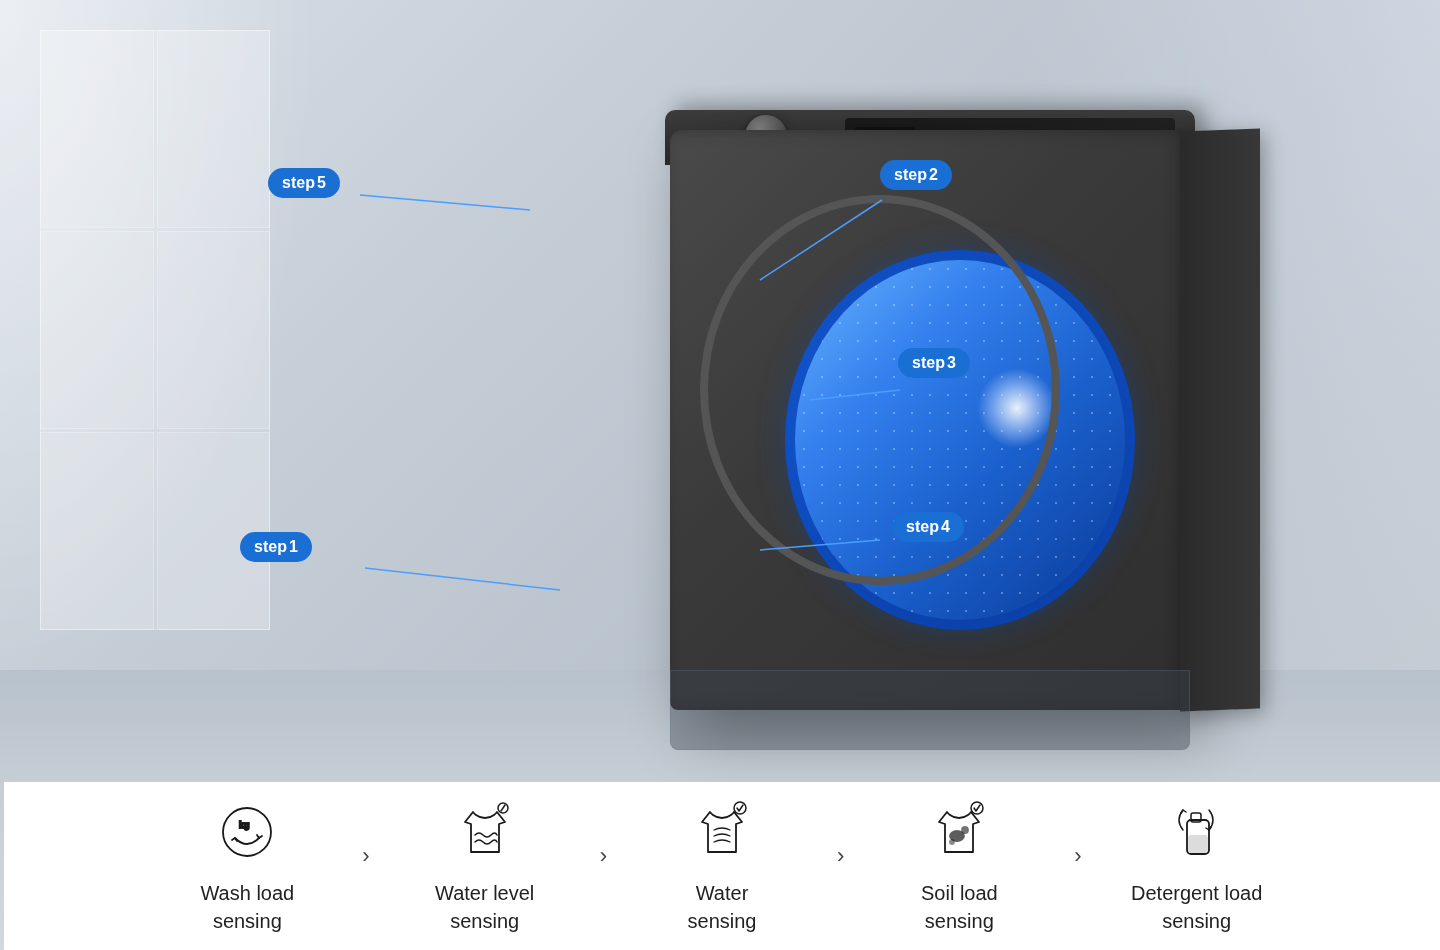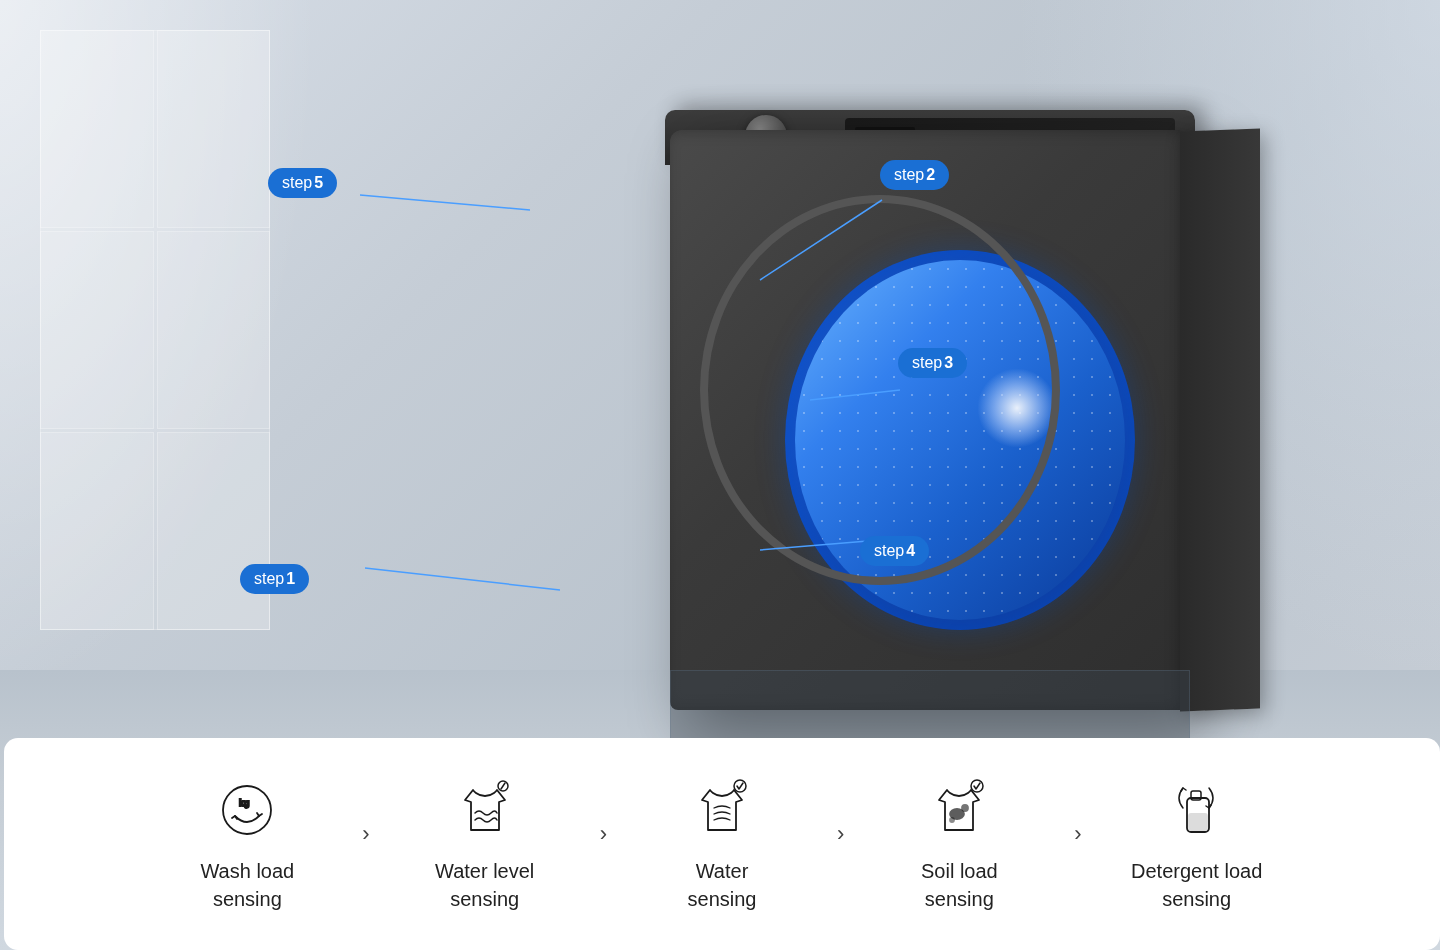--- a/index.html
+++ b/index.html
@@ -206,48 +206,47 @@
       color: white;
       padding: 6px 14px;
       border-radius: 20px;
       font-size: 16px;
       font-weight: 400;
       white-space: nowrap;
       z-index: 10;
     }
 
     .step-label .step-word {
-      font-weight: 400;
+      font-weight: 700;
       margin-right: 2px;
     }
 
     .step-label .step-num {
       font-weight: 700;
     }
 
     
     .connector-svg {
       position: absolute;
       top: 0; left: 0;
       width: 100%; height: 100%;
       pointer-events: none;
       z-index: 5;
     }
 
     
     .sensing-bar {
       position: absolute;
       bottom: 0; left: 4px; right: 0;
-      height: 212px;
+      height: 168px;
       background: #ffffff;
       display: flex;
       align-items: center;
       justify-content: center;
       gap: 0;
-      border-radius: 14px;
     }
 
     .sensing-item {
       display: flex;
       flex-direction: column;
       align-items: center;
       justify-content: center;
       width: 220px;
       gap: 12px;
     }
@@ -363,30 +362,30 @@
 
     <line x1="882" y1="200" x2="760" y2="280" stroke="#4a9eff" stroke-width="1.5" fill="none"></line>
 
     <line x1="900" y1="390" x2="810" y2="400" stroke="#4a9eff" stroke-width="1.5" fill="none"></line>
 
     <line x1="880" y1="540" x2="760" y2="550" stroke="#4a9eff" stroke-width="1.5" fill="none"></line>
 
     <line x1="360" y1="195" x2="530" y2="210" stroke="#4a9eff" stroke-width="1.5" fill="none"></line>
   </svg>
 
-  <div class="step-label" style="left: 240px; top: 564px;">
+  <div class="step-label" style="left: 240px; top: 532px;">
     <span class="step-word">step</span><span class="step-num">1</span>
   </div>
   <div class="step-label" style="left: 880px; top: 160px;">
     <span class="step-word">step</span><span class="step-num">2</span>
   </div>
   <div class="step-label" style="left: 898px; top: 348px;">
     <span class="step-word">step</span><span class="step-num">3</span>
   </div>
-  <div class="step-label" style="left: 860px; top: 512px; margin-top: 24px;">
+  <div class="step-label" style="left: 892px; top: 512px;">
     <span class="step-word">step</span><span class="step-num">4</span>
   </div>
   <div class="step-label" style="left: 268px; top: 168px;">
     <span class="step-word">step</span><span class="step-num">5</span>
   </div>
 
   <div class="sensing-bar">
 
     <div class="sensing-item">
       <div class="sensing-icon">

